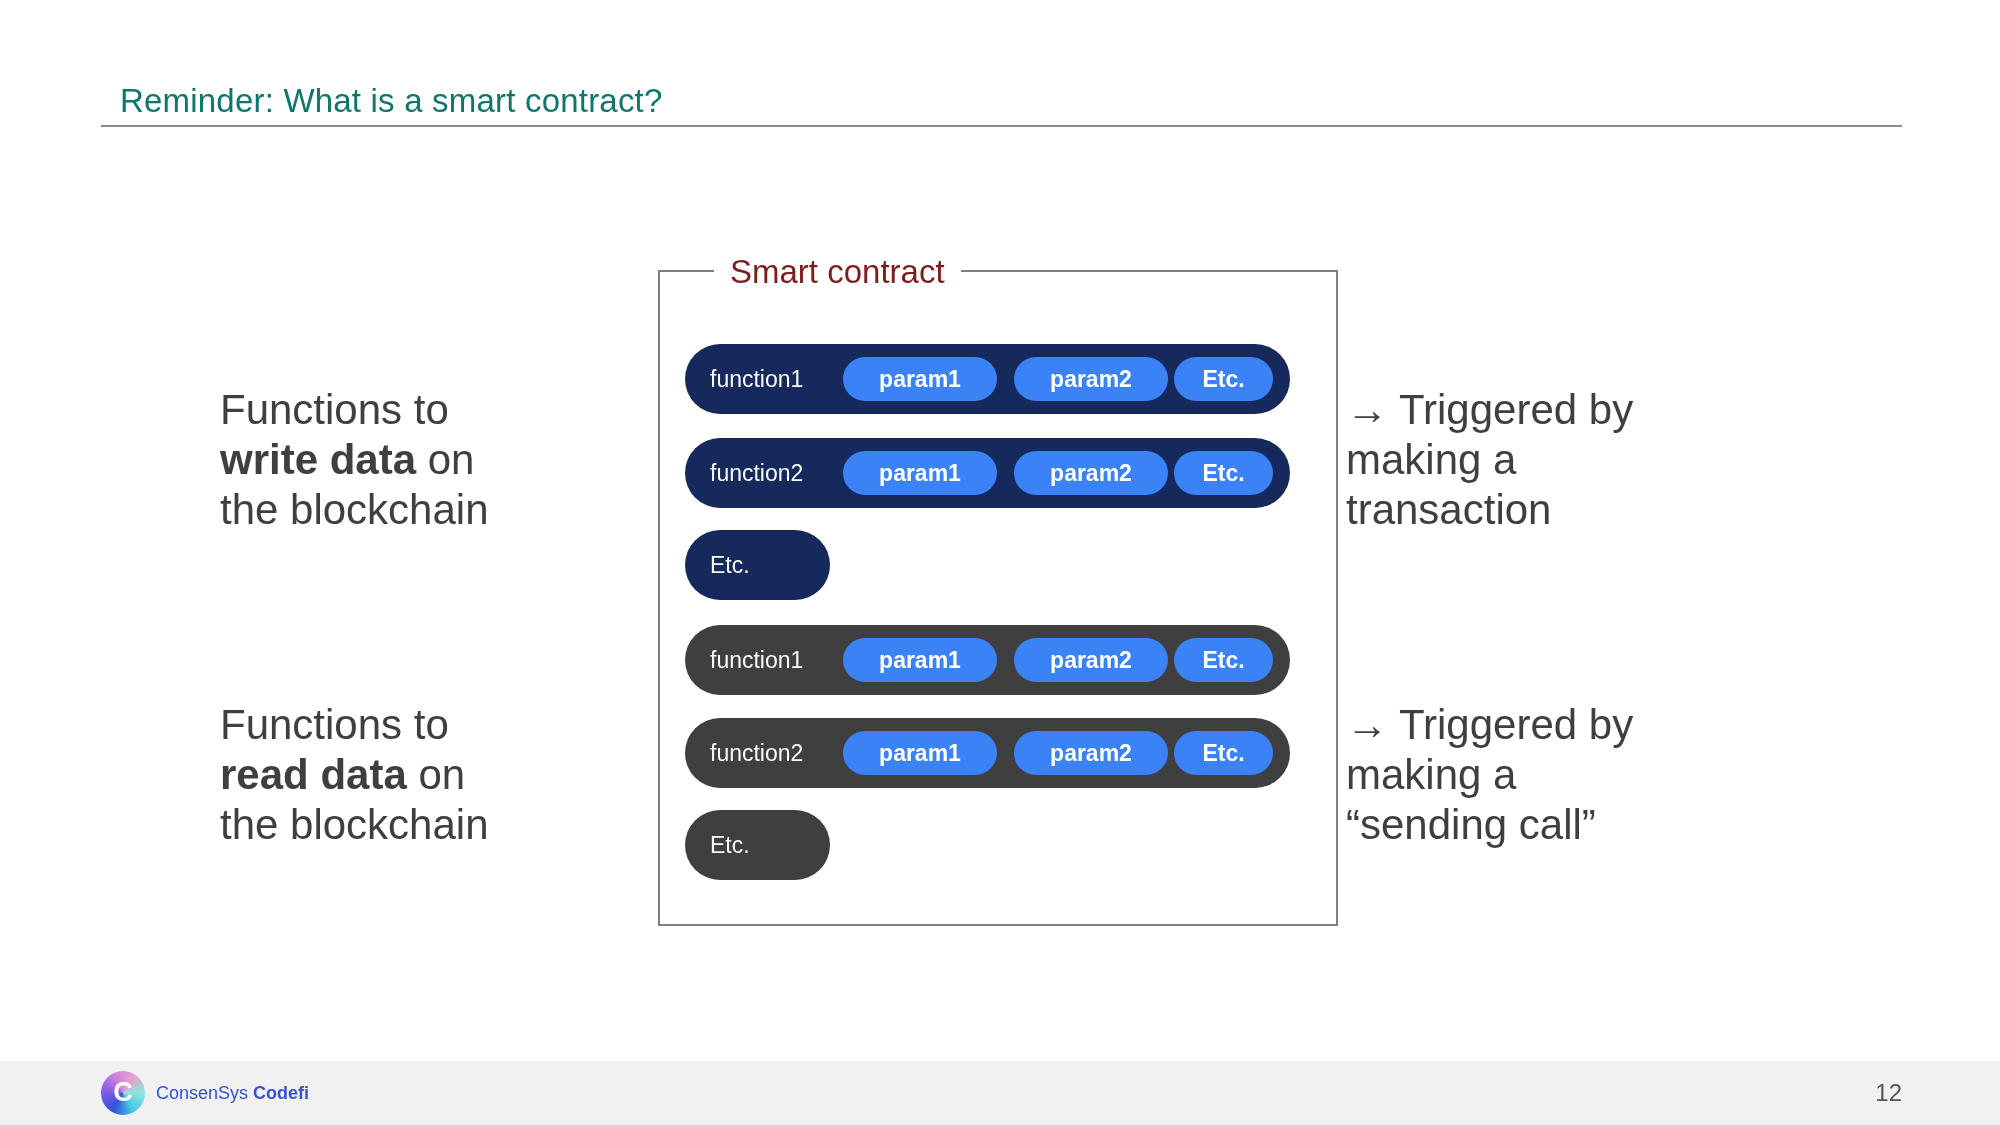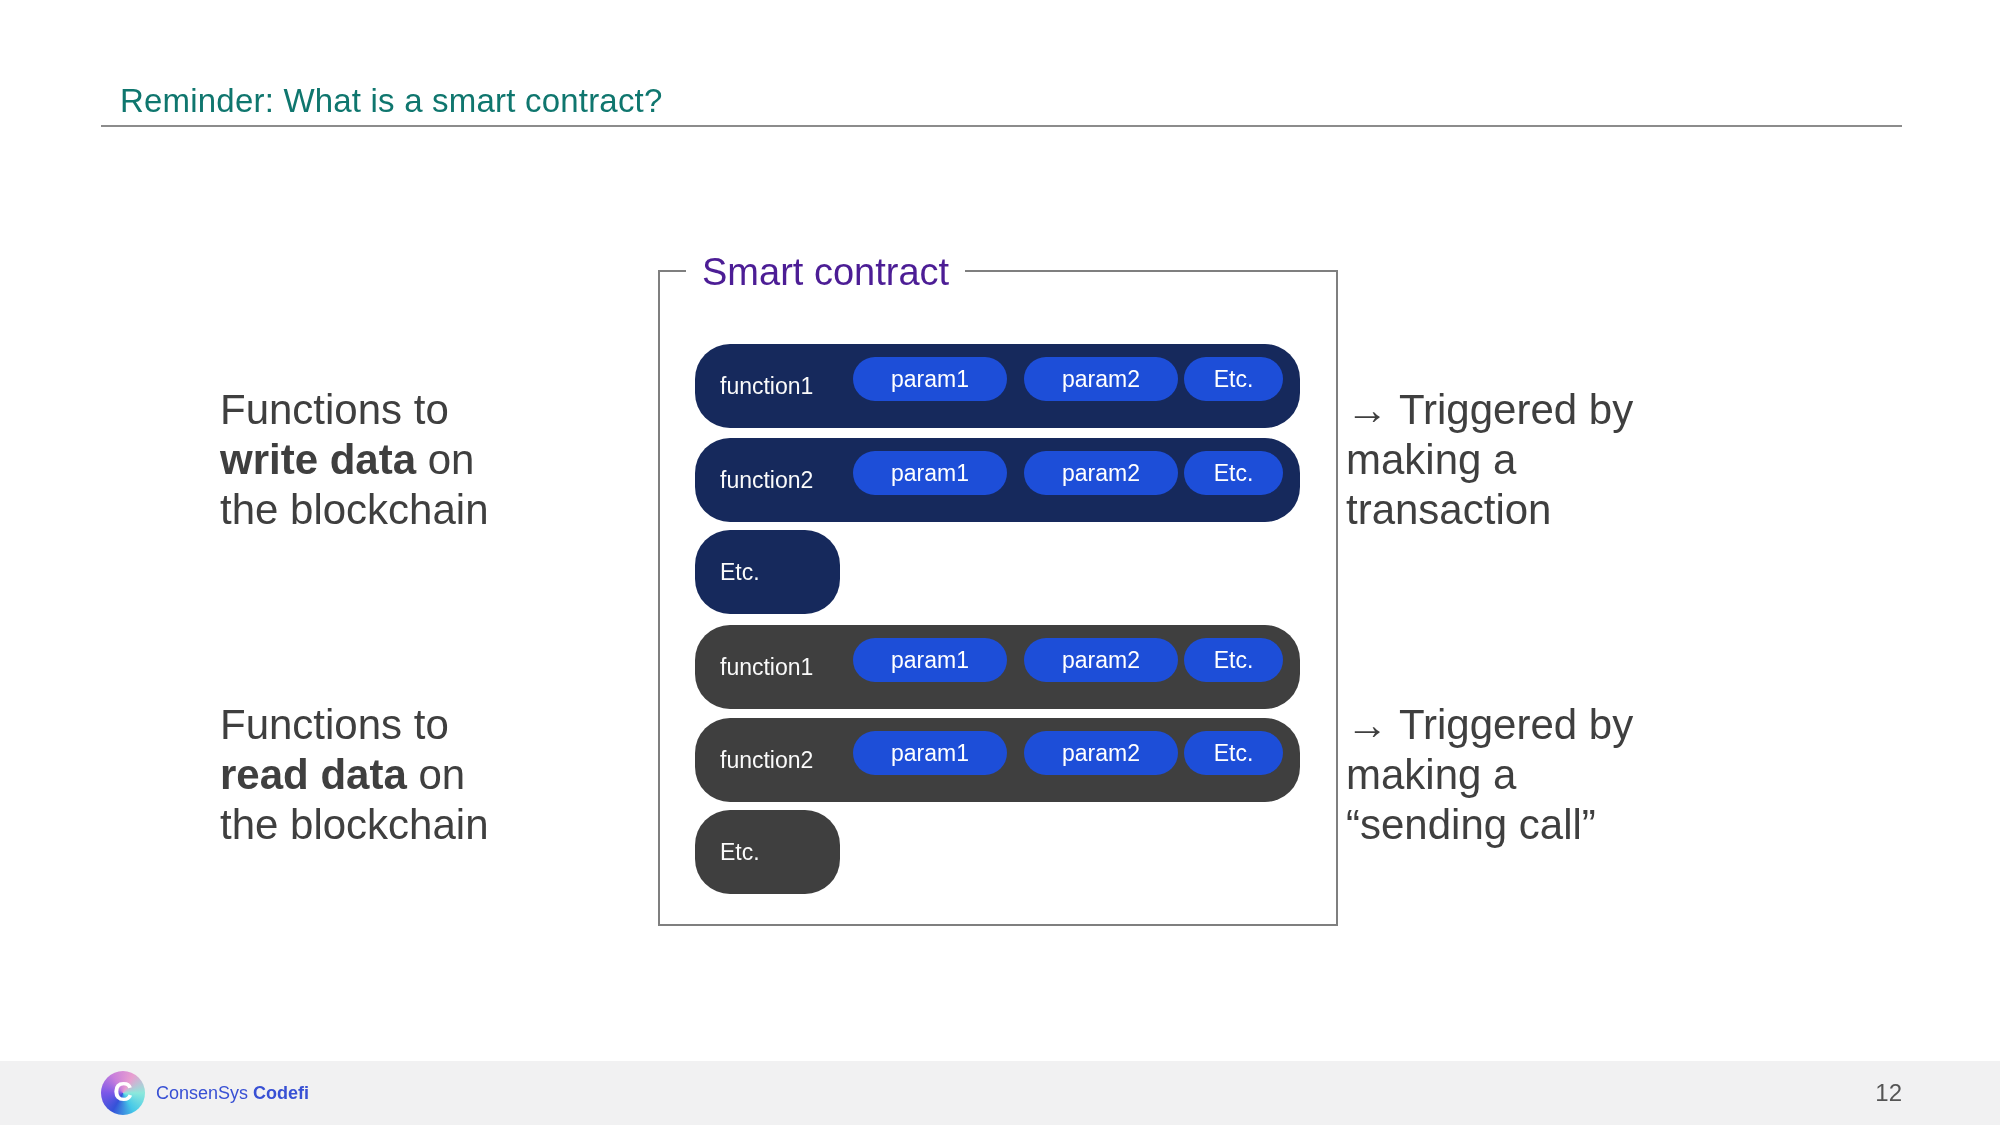--- a/index.html
+++ b/index.html
@@ -42,60 +42,61 @@
     left: 658px;
     top: 270px;
     width: 680px;
     height: 656px;
     border: 2px solid #7f7f7f;
     box-sizing: border-box;
     background: #ffffff;
   }
   .sc-legend {
     position: absolute;
-    left: 26px;
+    left: 54px;
     top: -24px;
     background: #ffffff;
     padding: 0 16px;
-    font-size: 38px;
+    font-size: 33px;
     line-height: 48px;
-    color: #4c1d95;
+    color: #7f1d1d;
     white-space: nowrap;
   }
 
   .frow {
     position: absolute;
-    left: 35px;
+    left: 25px;
     width: 605px;
-    height: 84px;
+    height: 70px;
     border-radius: 35px;
   }
   .frow.navy { background: #16295c; }
   .frow.dark { background: #3f3f3f; }
   .frow.solo { width: 145px; }
   .fname {
     position: absolute;
     left: 25px;
     top: 50%;
     transform: translateY(-50%);
     color: #fafafa;
     font-size: 23px;
     white-space: nowrap;
   }
   .ppill {
     position: absolute;
     top: 13px;
     height: 44px;
     border-radius: 22px;
-    background: #1d4ed8;
+    background: #3b82f6;
     color: #ffffff;
     font-size: 23px;
     display: flex;
     align-items: center;
     justify-content: center;
+    font-weight: bold;
   }
   .ppill.p1 { left: 158px; width: 154px; }
   .ppill.p2 { left: 329px; width: 154px; }
   .ppill.pe { left: 489px; width: 99px; }
 
   
   .note {
     position: absolute;
     width: 420px;
     text-align: left;

